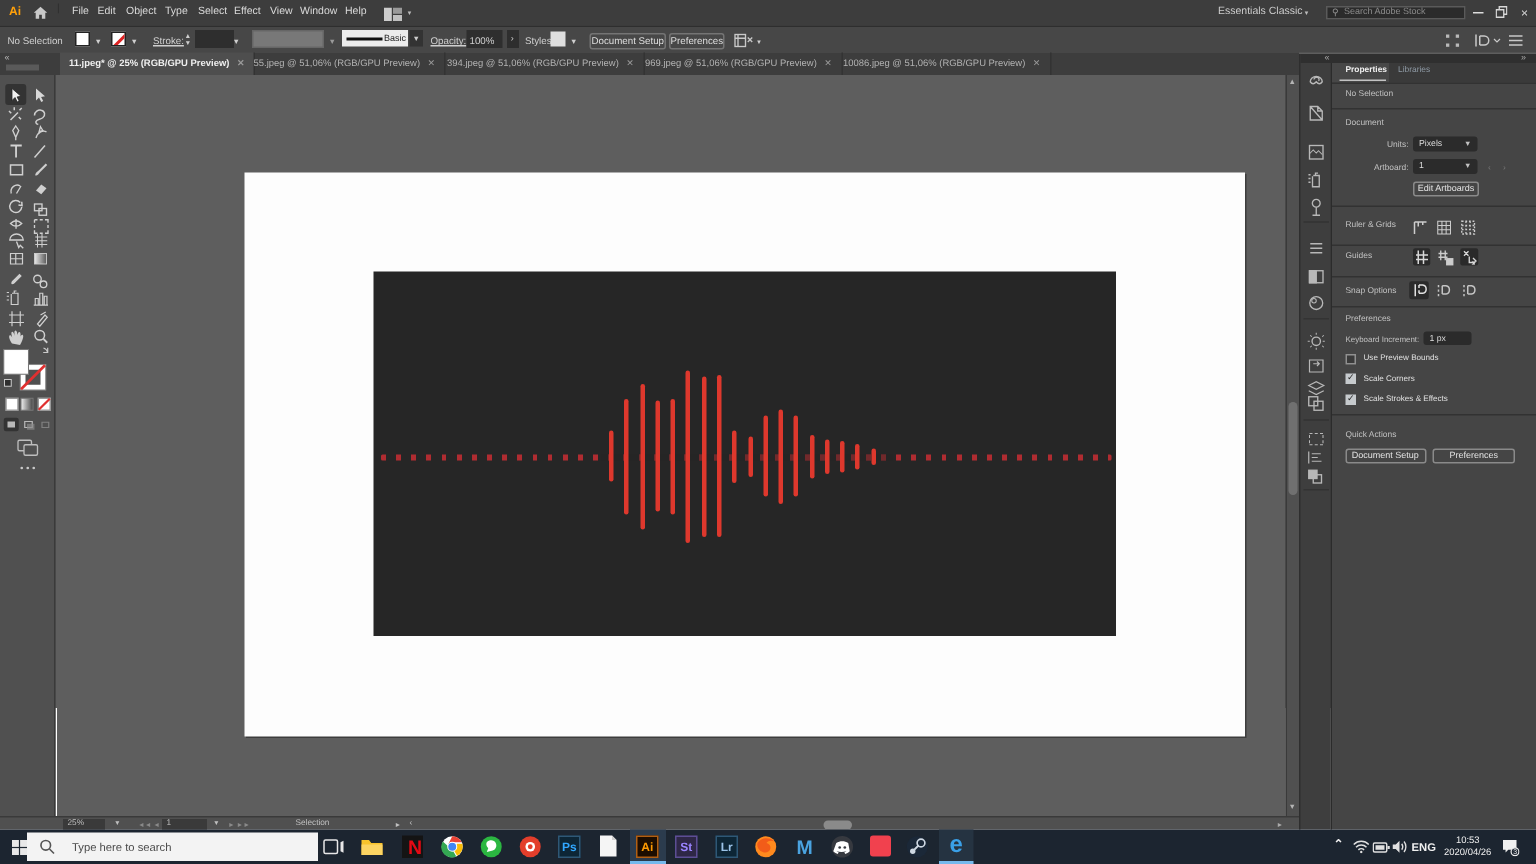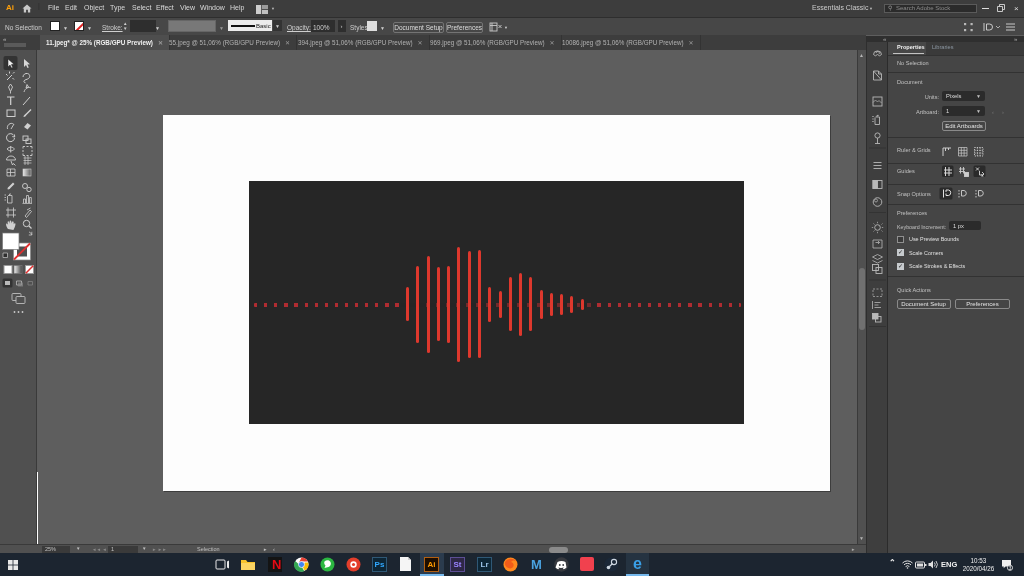--- a/index.html
+++ b/index.html
@@ -393,20 +393,27 @@
     <span class="pbtn" style="left:67px; top:263px; width:55px; height:9.5px; line-height:9px;">Preferences</span>
   </div>
 
   <div id="taskbar" class="abs">
     <svg class="abs" style="left:8px; top:7px;" width="10" height="10" viewBox="0 0 10 10">
       <rect x="0" y="0" width="4.6" height="4.6" fill="#e8e8e8"></rect>
       <rect x="5.4" y="0" width="4.6" height="4.6" fill="#e8e8e8"></rect>
       <rect x="0" y="5.4" width="4.6" height="4.6" fill="#e8e8e8"></rect>
       <rect x="5.4" y="5.4" width="4.6" height="4.6" fill="#e8e8e8"></rect>
     </svg>
+    <div id="searchbox">
+      <svg class="abs" style="left:8px; top:4px;" width="11" height="11" viewBox="0 0 11 11">
+        <circle cx="4.5" cy="4.5" r="3.2" fill="none" stroke="#555" stroke-width="1.1"></circle>
+        <path d="M7 7 L10 10" stroke="#555" stroke-width="1.1"></path>
+        </svg>
+      <span class="abs" style="left:30px; top:5px;">Type here to search</span>
+    </div>
 
     <svg class="abs" style="left:215px; top:4px;" width="15" height="15" viewBox="0 0 15 15">
       <rect x="1" y="3" width="9" height="9" rx="1" fill="none" stroke="#e8e8e8" stroke-width="1"></rect>
       <path d="M12 4.5 l2 -1 v8 l-2 -1 Z" fill="#e8e8e8"></path>
     </svg>
     <svg class="abs" style="left:240px; top:4px;" width="16" height="15" viewBox="0 0 16 15">
       <path d="M1 3 h5 l1.5 2 H15 v8 H1 Z" fill="#f8c32c"></path>
       <path d="M1 6 h14 v7 H1 Z" fill="#fcd462"></path>
     </svg>
     <span class="abs" style="left:268px; top:4px; width:14px; height:15px; background:#141414;"></span>

